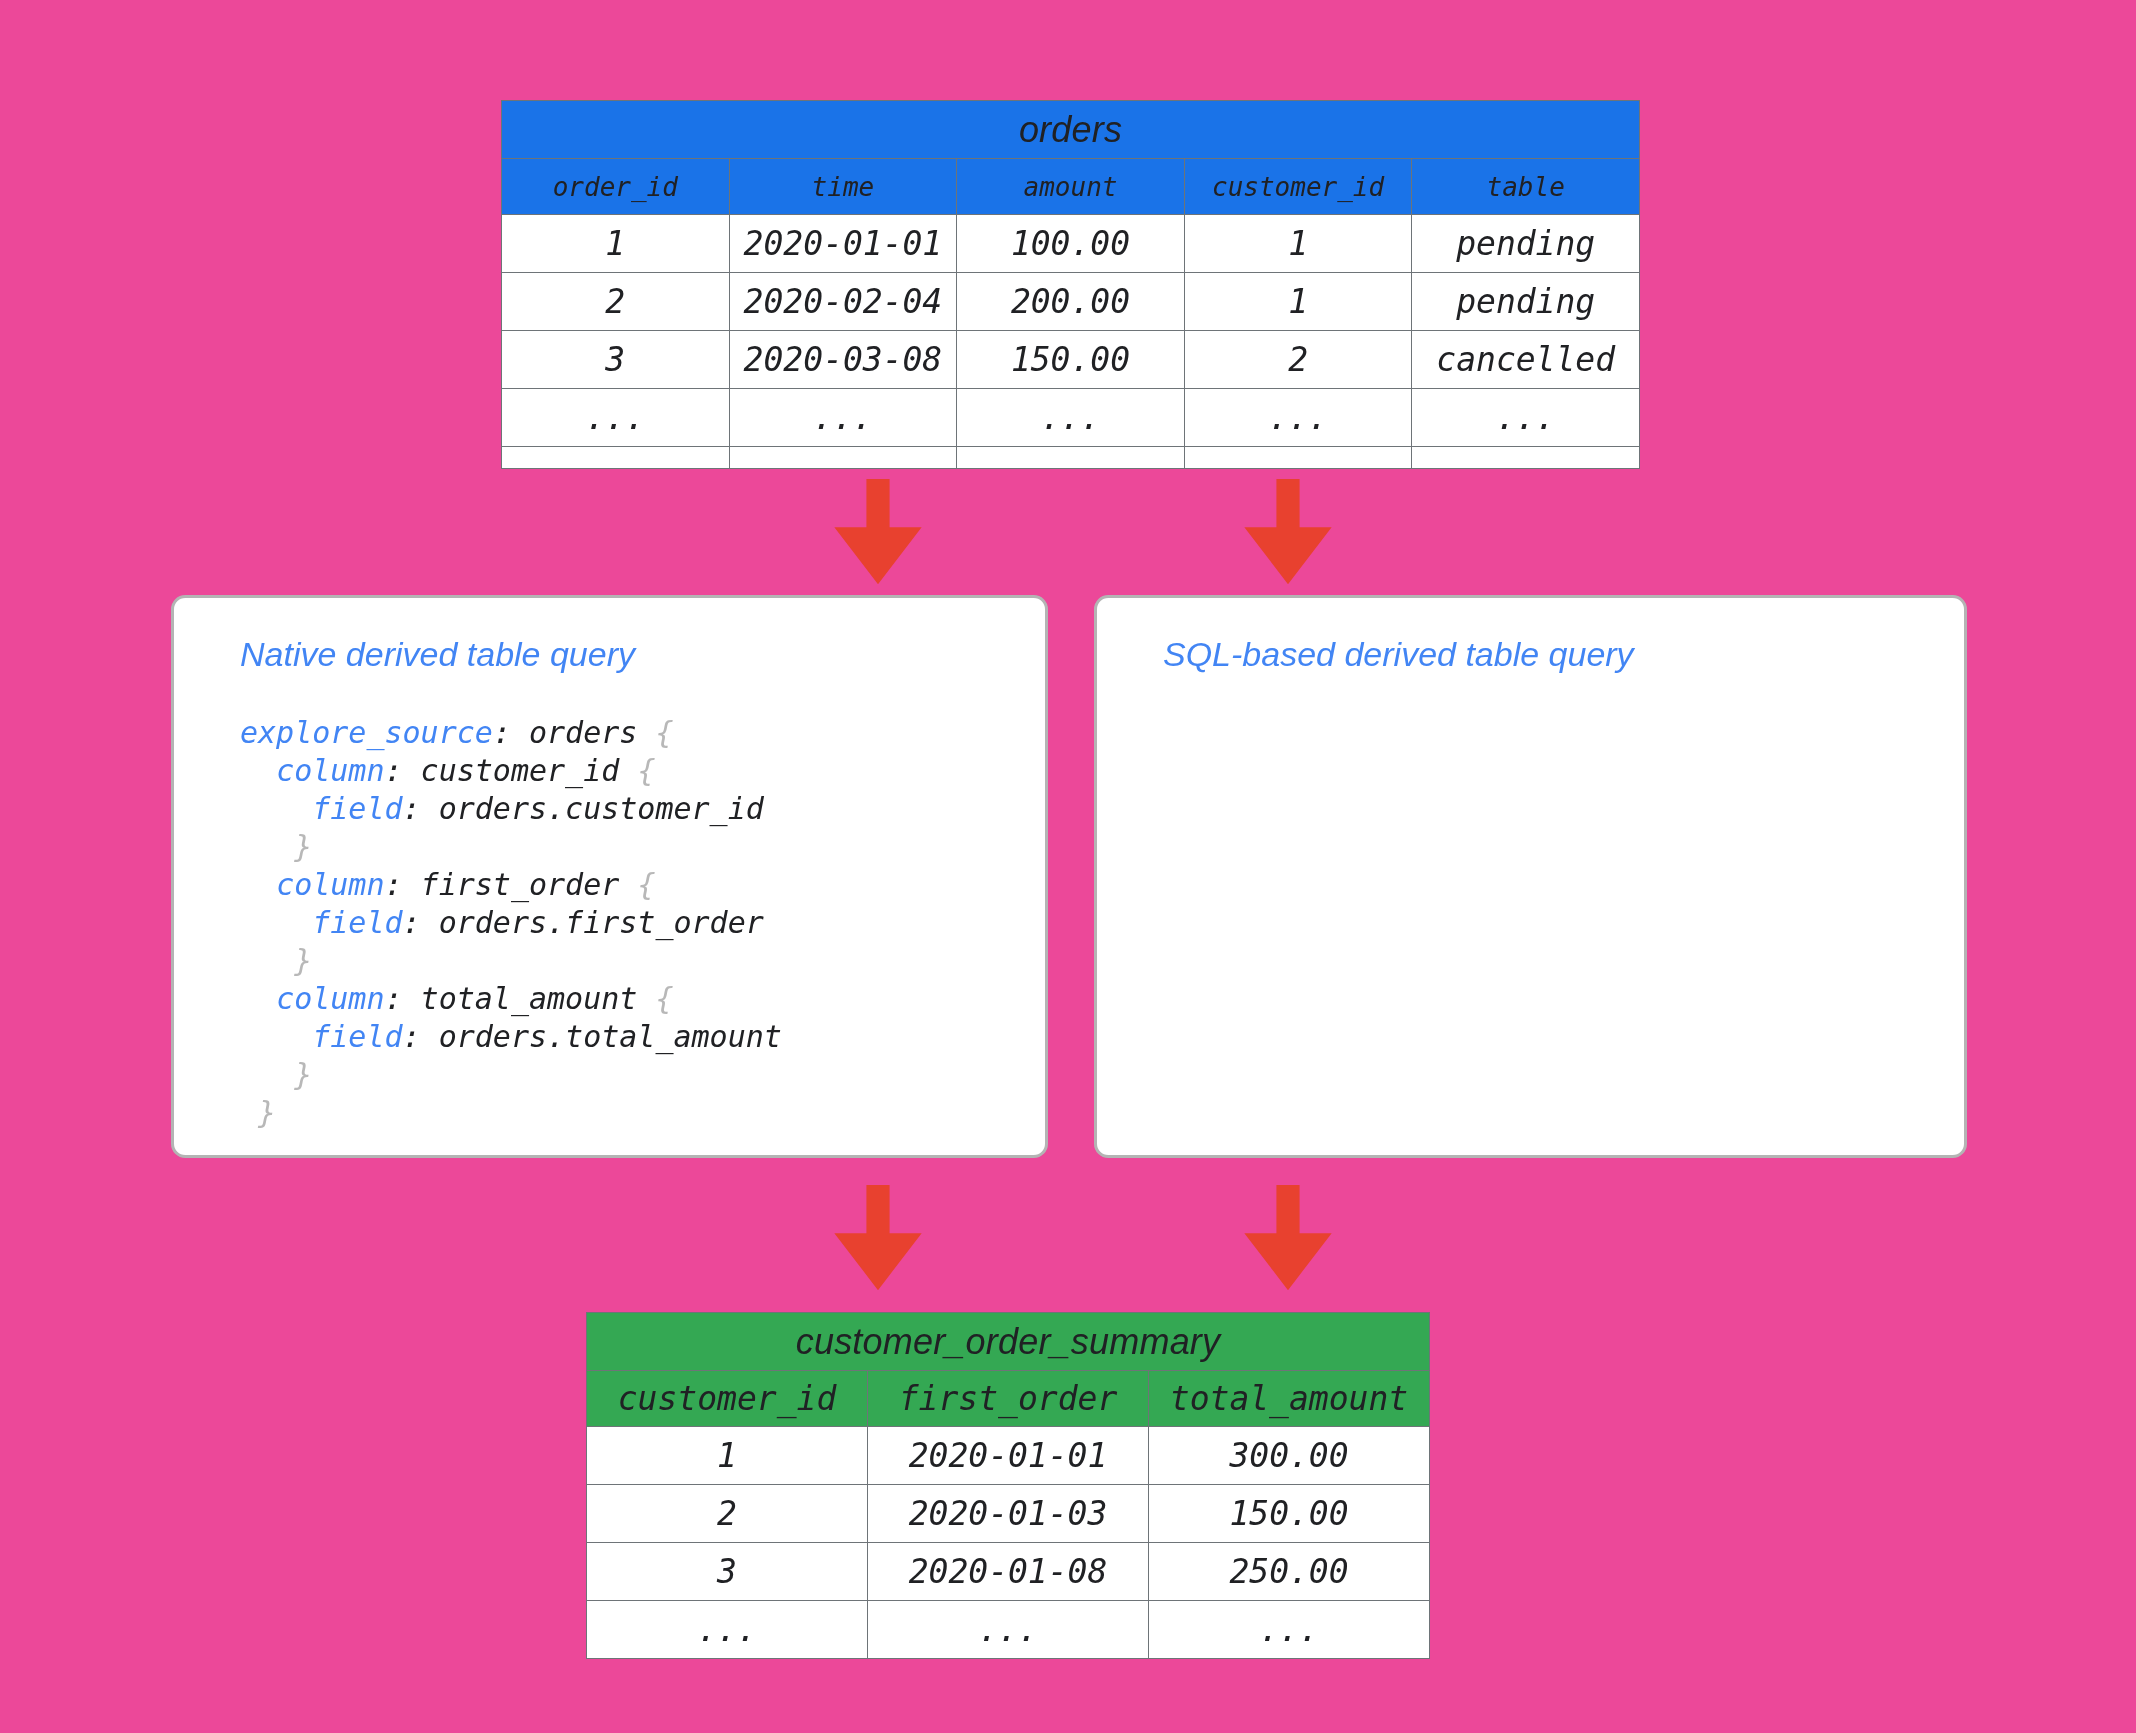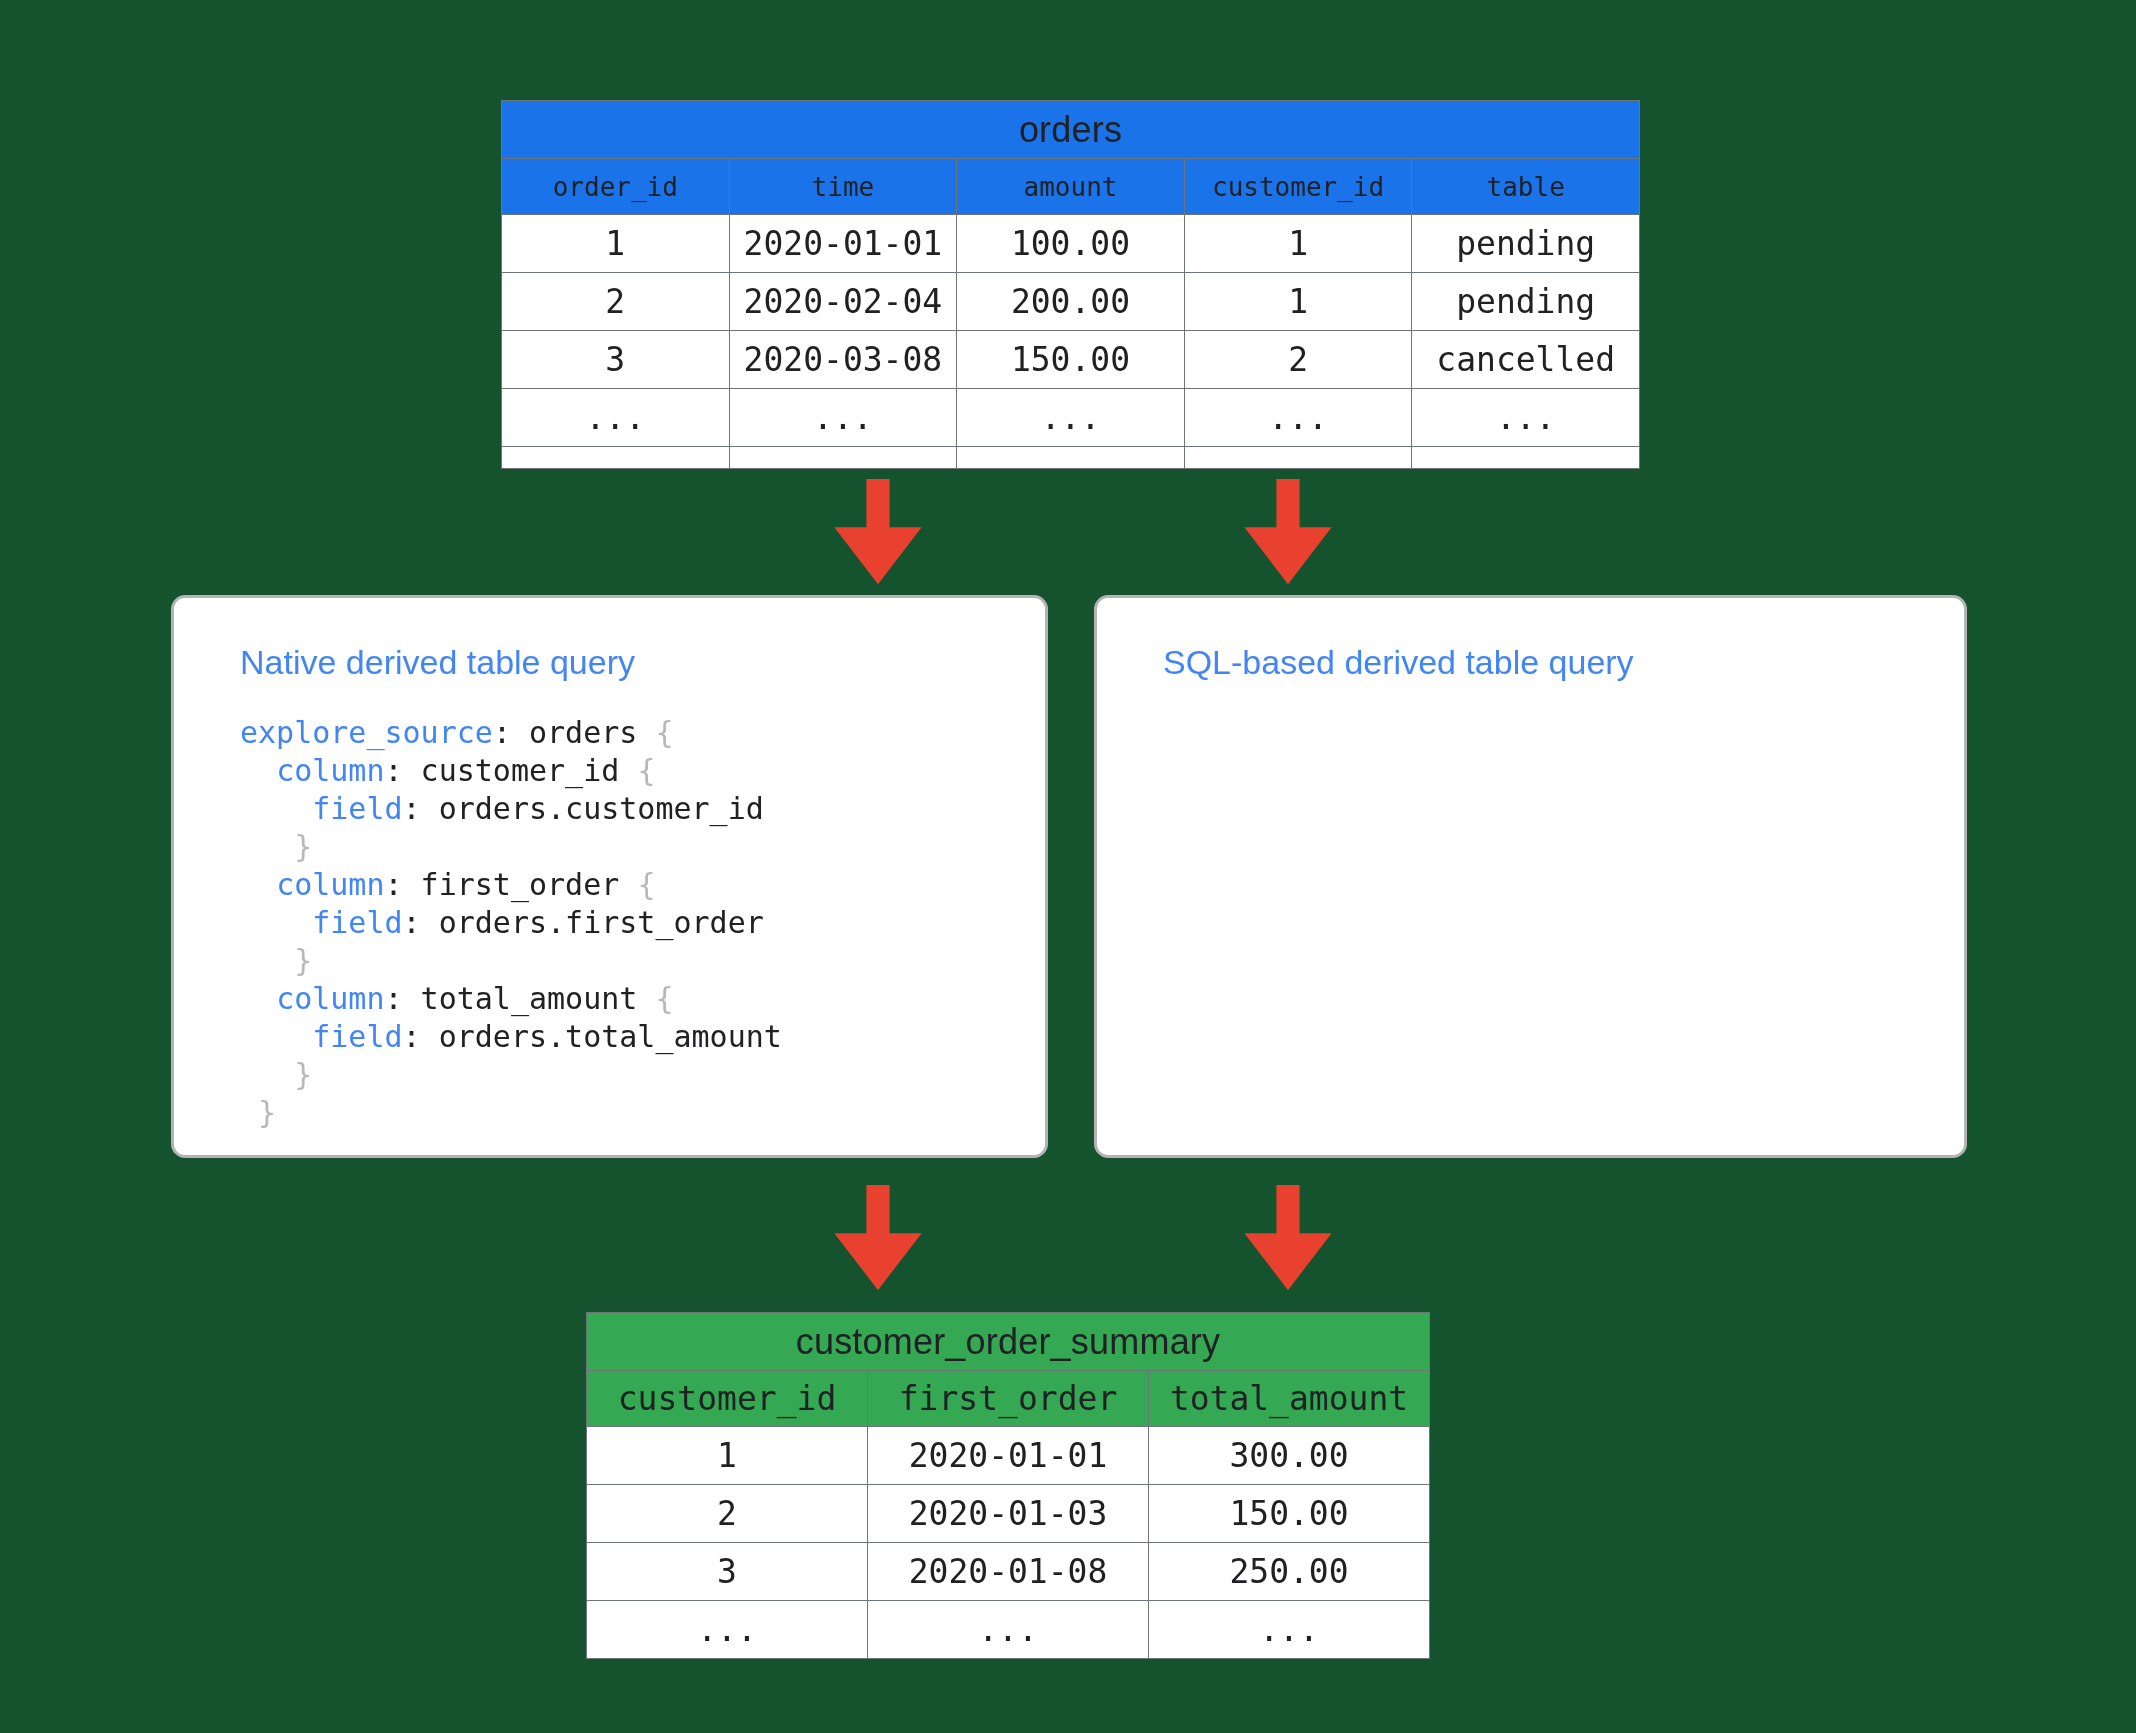--- a/index.html
+++ b/index.html
@@ -4,23 +4,24 @@
 <style>
   html, body {
     margin: 0;
     padding: 0;
     background: #ffffff;
   }
   #canvas {
     position: relative;
     width: 2137px;
     height: 1733px;
-    background: #14532d;
+    background: #ec4899;
     font-family: "Liberation Sans", sans-serif;
     overflow: hidden;
+    font-style: italic;
   }
 
   
   .db-table {
     position: absolute;
     border-collapse: collapse;
     table-layout: fixed;
   }
   .db-table td, .db-table th {
     border: 1.8px solid #6e7478;
@@ -106,21 +107,20 @@
   #card-sql     { left: 1094px; top: 595px; width: 873px;  height: 563px; padding-left: 21px; }
 
   .card-title {
     position: absolute;
     left: 66px;
     top: 37px;
     font-family: "Liberation Sans", sans-serif;
     font-size: 34px;
     color: #4285f4;
     white-space: nowrap;
-    margin-top: 8px;
   }
   .code-block {
     position: absolute;
     left: 66px;
     top: 116px;
     font-family: "DejaVu Sans Mono", "Liberation Mono", monospace;
     font-size: 30px;
     line-height: 38px;
     color: #202124;
     white-space: pre;

